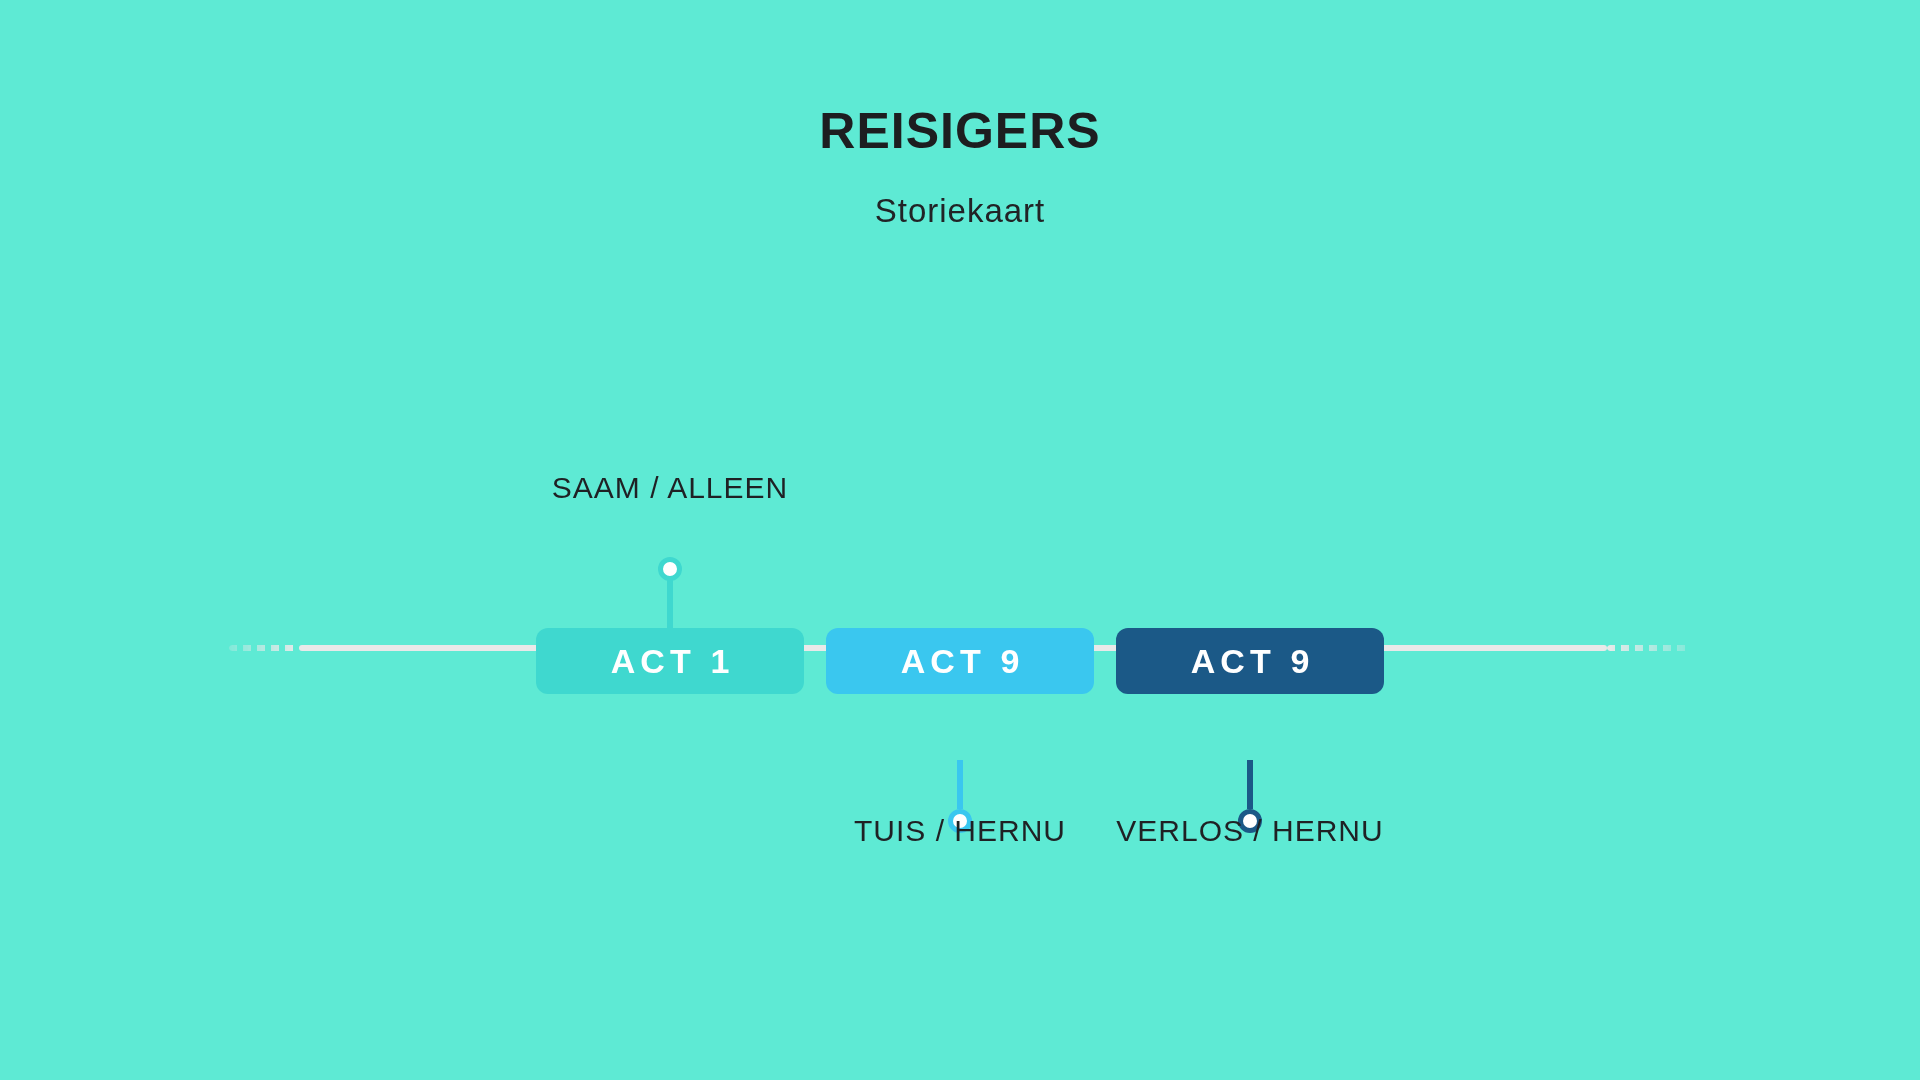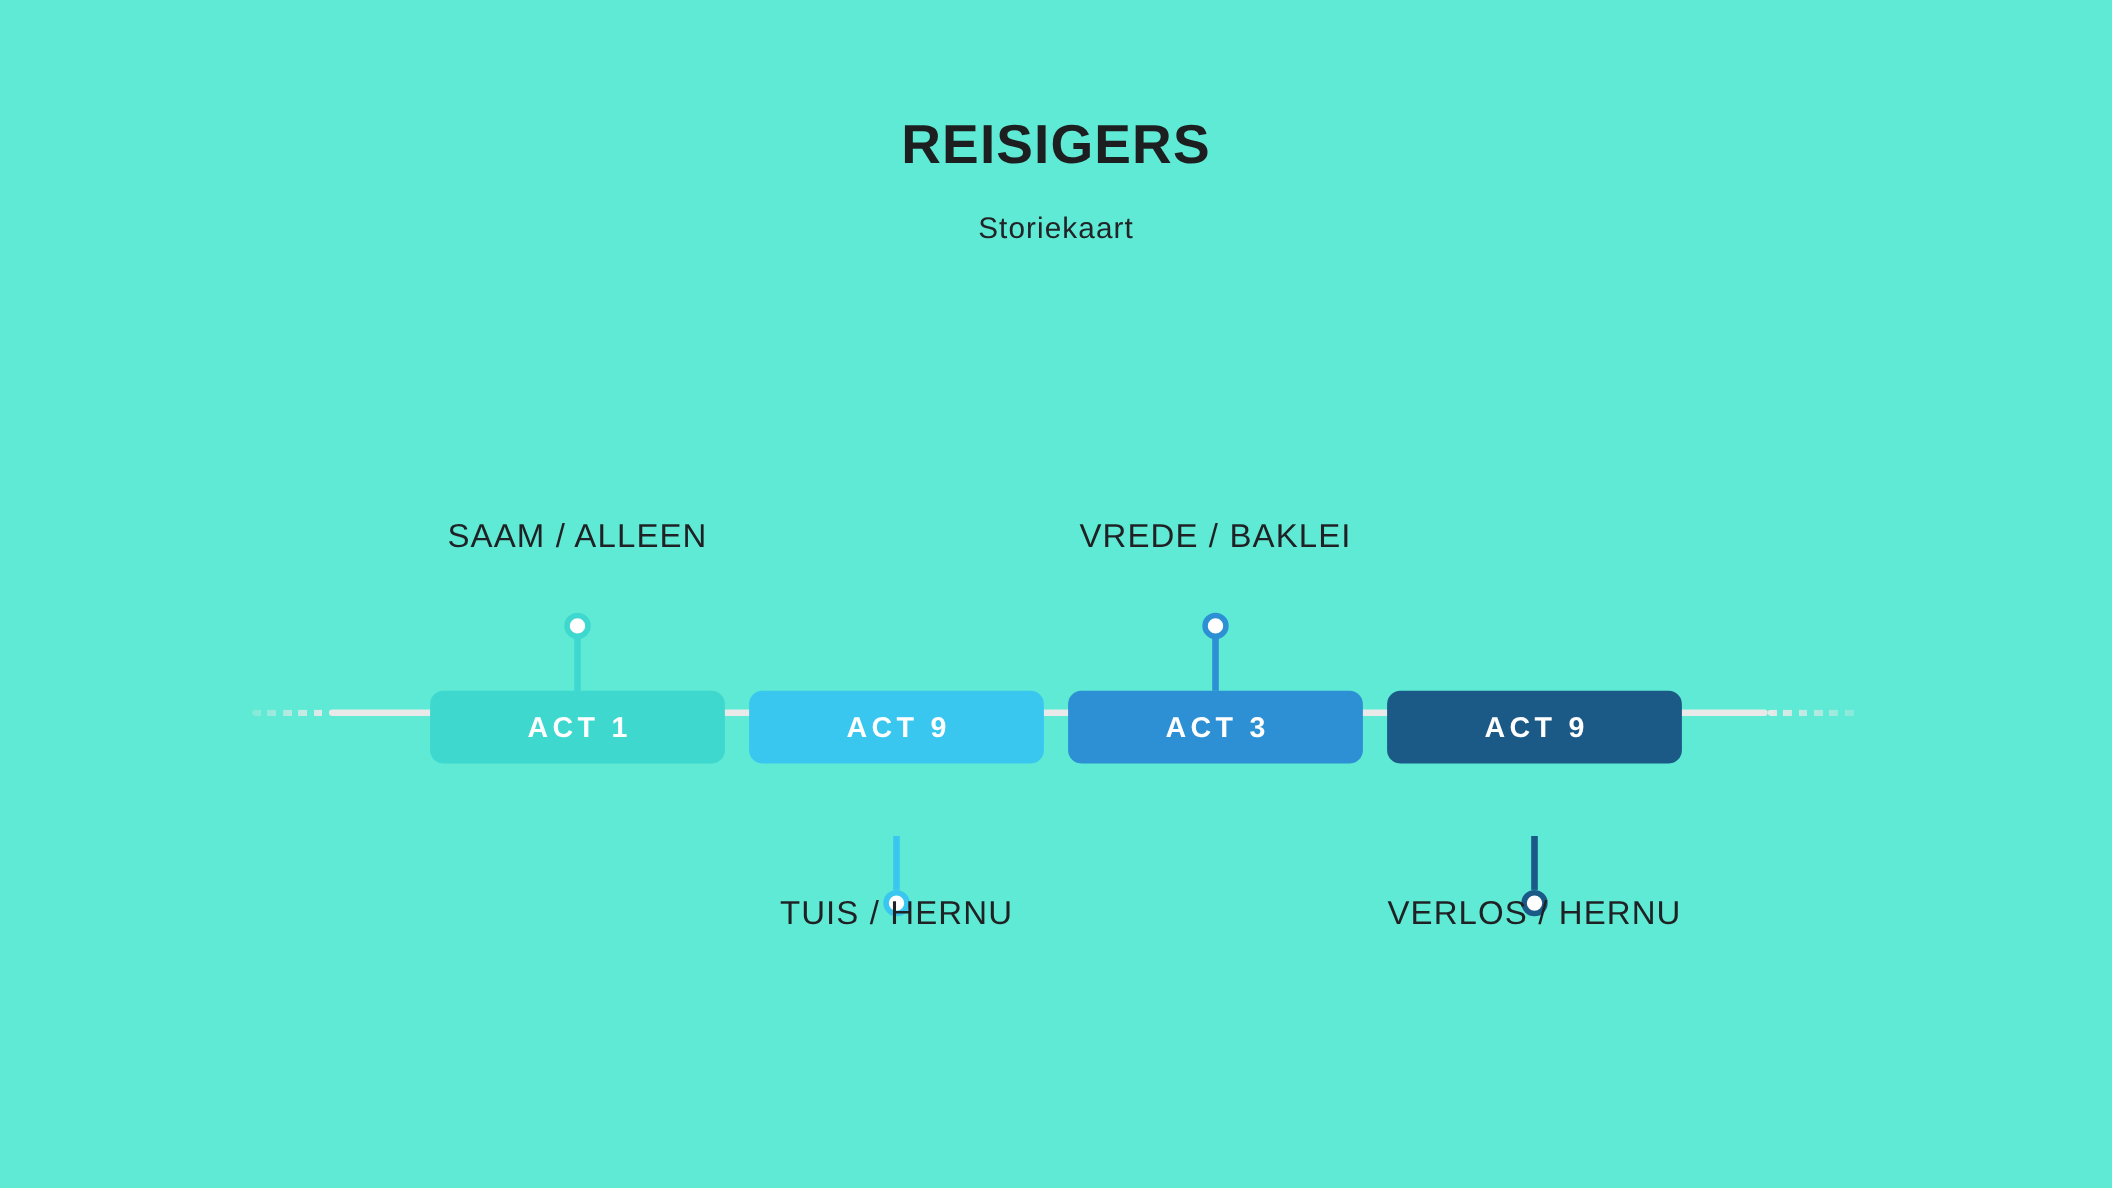--- a/index.html
+++ b/index.html
@@ -25,21 +25,21 @@
     text-align: center;
   }
   .title {
     font-size: 50px;
     font-weight: 700;
     letter-spacing: 1px;
     color: #1d1e20;
   }
   .subtitle {
     margin-top: 32px;
-    font-size: 27px;
+    font-size: 33px;
     font-weight: 400;
     letter-spacing: 1px;
     color: #212326;
   }
 
   
   .axis {
     position: absolute;
     top: 645px;
     left: 50%;
@@ -88,21 +88,21 @@
     position: relative;
     width: 268px;
     height: 66px;
   }
   .box {
     width: 100%;
     height: 100%;
     border-radius: 12px;
     background: var(--c, #cccccc);
     color: #ffffff;
-    font-size: 26px;
+    font-size: 34px;
     font-weight: 700;
     letter-spacing: 0.15em;
     display: flex;
     align-items: center;
     justify-content: center;
     text-indent: 0.15em; 
   }
 
   
   .theme-label {
@@ -173,28 +173,20 @@
 
     <div class="act" style="--c: #3ac7ef;">
       <div class="box">ACT 9</div>
       <div class="connector below">
         <span class="stem"></span>
         <span class="dot"></span>
       </div>
       <div class="theme-label below">TUIS / HERNU</div>
     </div>
 
-    <div class="act" style="--c: #2e90d4;">
-      <div class="theme-label above">VREDE / BAKLEI</div>
-      <div class="connector above">
-        <span class="dot"></span>
-        <span class="stem"></span>
-      </div>
-      <div class="box">ACT 3</div>
-    </div>
 
     <div class="act" style="--c: #1b5987;">
       <div class="box">ACT 9</div>
       <div class="connector below">
         <span class="stem"></span>
         <span class="dot"></span>
       </div>
       <div class="theme-label below">VERLOS / HERNU</div>
     </div>
 

